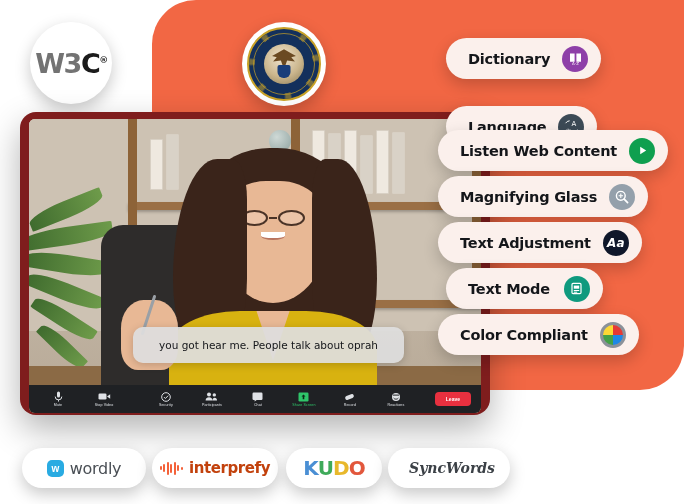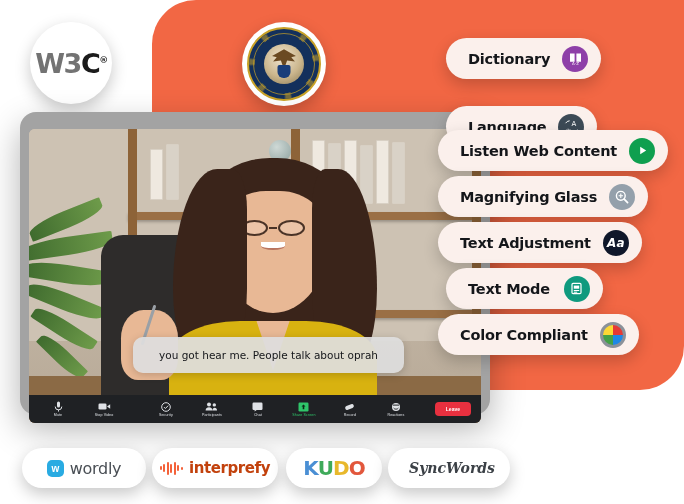--- a/index.html
+++ b/index.html
@@ -92,23 +92,23 @@
   .doj-ringtext{
     position:absolute; inset:0; border-radius:50%;
     background:conic-gradient(from 0deg, rgba(201,162,39,.0) 0 8%, rgba(201,162,39,.55) 9% 11%, rgba(201,162,39,0) 12% 20%, rgba(201,162,39,.55) 21% 23%, rgba(201,162,39,0) 24% 33%, rgba(201,162,39,.55) 34% 36%, rgba(201,162,39,0) 37% 46%, rgba(201,162,39,.55) 47% 49%, rgba(201,162,39,0) 50% 60%, rgba(201,162,39,.55) 61% 63%, rgba(201,162,39,0) 64% 74%, rgba(201,162,39,.55) 75% 77%, rgba(201,162,39,0) 78% 88%, rgba(201,162,39,.55) 89% 91%, rgba(201,162,39,0) 92% 100%);
     -webkit-mask: radial-gradient(circle, transparent 0 58%, #000 59% 92%, transparent 93%);
             mask: radial-gradient(circle, transparent 0 58%, #000 59% 92%, transparent 93%);
   }
 
   
   .video-card{
     position:absolute; left:20px; top:112px; width:470px; height:303px;
-    background:#a3a3a3; border-radius:16px;
+    background:#7f1d1d; border-radius:16px;
     box-shadow:0 14px 34px rgba(0,0,0,.30);
-    padding:17px 9px 0 9px;
+    padding:7px 9px 0 9px;
   }
   .video-inner{
     position:relative; width:452px; height:294px;
     border-radius:6px; overflow:hidden; background:#b9ac9c;
   }
   
   .scene{ position:absolute; inset:0; background:linear-gradient(180deg,#cfc3b4 0%,#c3b6a6 48%,#b7a996 100%); }
   .wall{ position:absolute; left:0; top:0; right:0; height:72%; background:#cdc2b3; }
   .shelf-unit{ position:absolute; left:22%; top:0; width:78%; height:64%; }
   .shelf-board{ position:absolute; left:0; right:0; height:8px; background:#9a6f45; box-shadow:0 2px 3px rgba(0,0,0,.25); }

